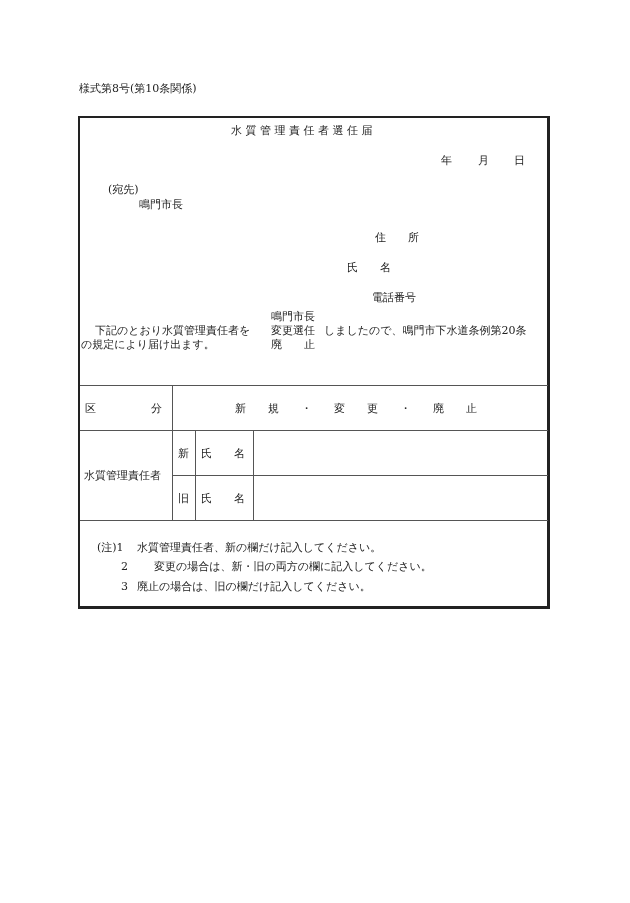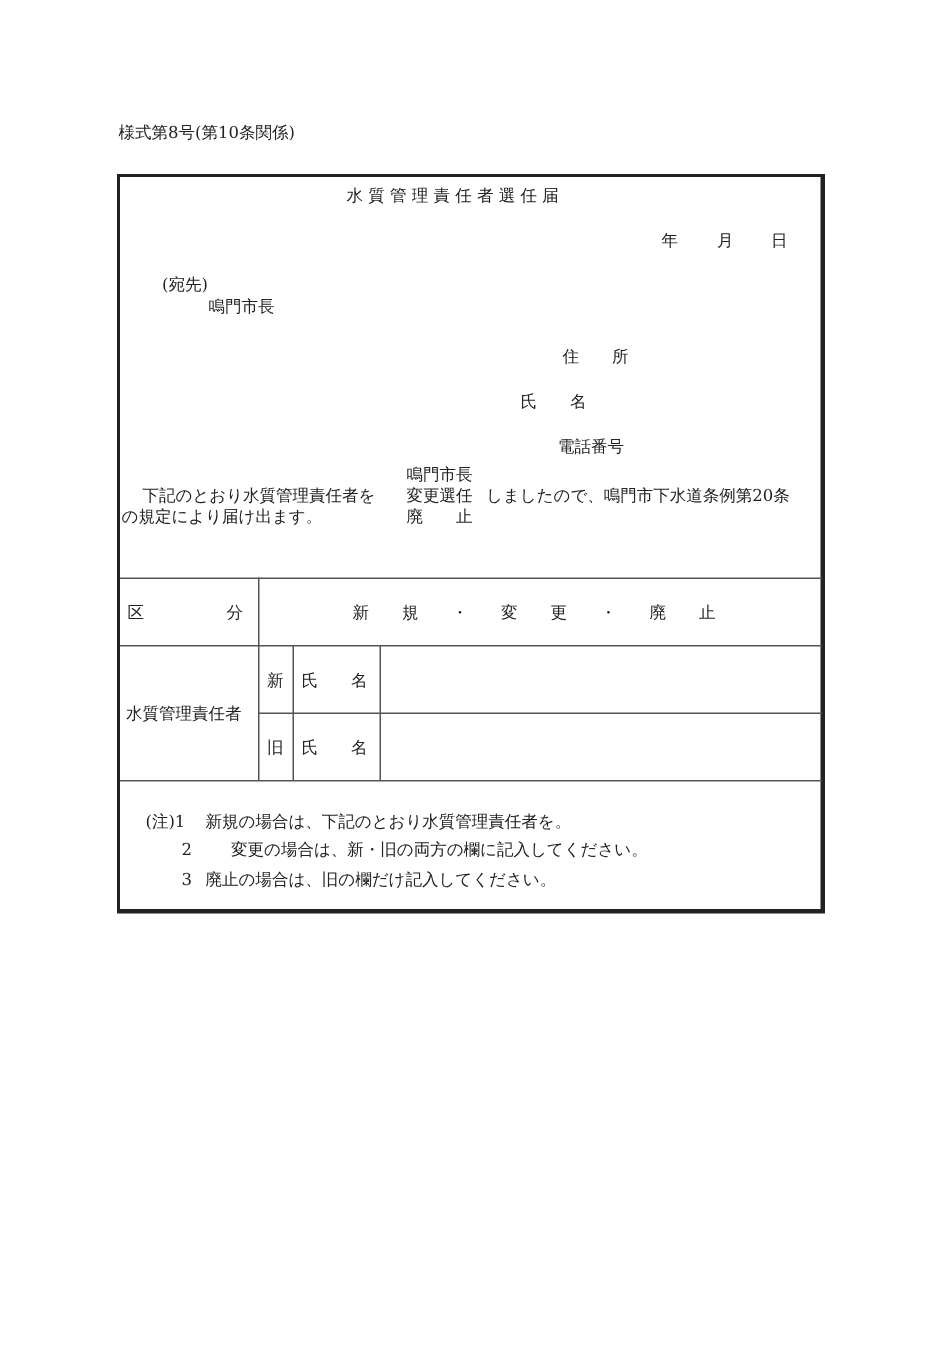--- a/index.html
+++ b/index.html
@@ -59,17 +59,17 @@
 
 <div class="abs txt" style="left:178px;top:447px;">新</div>
 <div class="abs txt" style="left:201px;top:447px;">氏　　名</div>
 <div class="abs" style="left:254px;top:431px;width:294px;height:44px;"></div>
 
 <div class="abs txt" style="left:178px;top:492px;">旧</div>
 <div class="abs txt" style="left:201px;top:492px;">氏　　名</div>
 <div class="abs" style="left:254px;top:476px;width:294px;height:44px;"></div>
 
 <div class="abs txt" style="left:97px;top:541px;">(注)1</div>
-<div class="abs txt" style="left:137px;top:541px;">新規の場合は、下記のとおり水質管理責任者を。</div>
+<div class="abs txt" style="left:137px;top:541px;">水質管理責任者、新の欄だけ記入してください。</div>
 <div class="abs txt" style="left:121px;top:560px;">2</div>
 <div class="abs txt" style="left:137px;top:560px;margin-left:17px;">変更の場合は、新・旧の両方の欄に記入してください。</div>
 <div class="abs txt" style="left:121px;top:580px;">3</div>
 <div class="abs txt" style="left:137px;top:580px;">廃止の場合は、旧の欄だけ記入してください。</div>
 
 </body></html>

